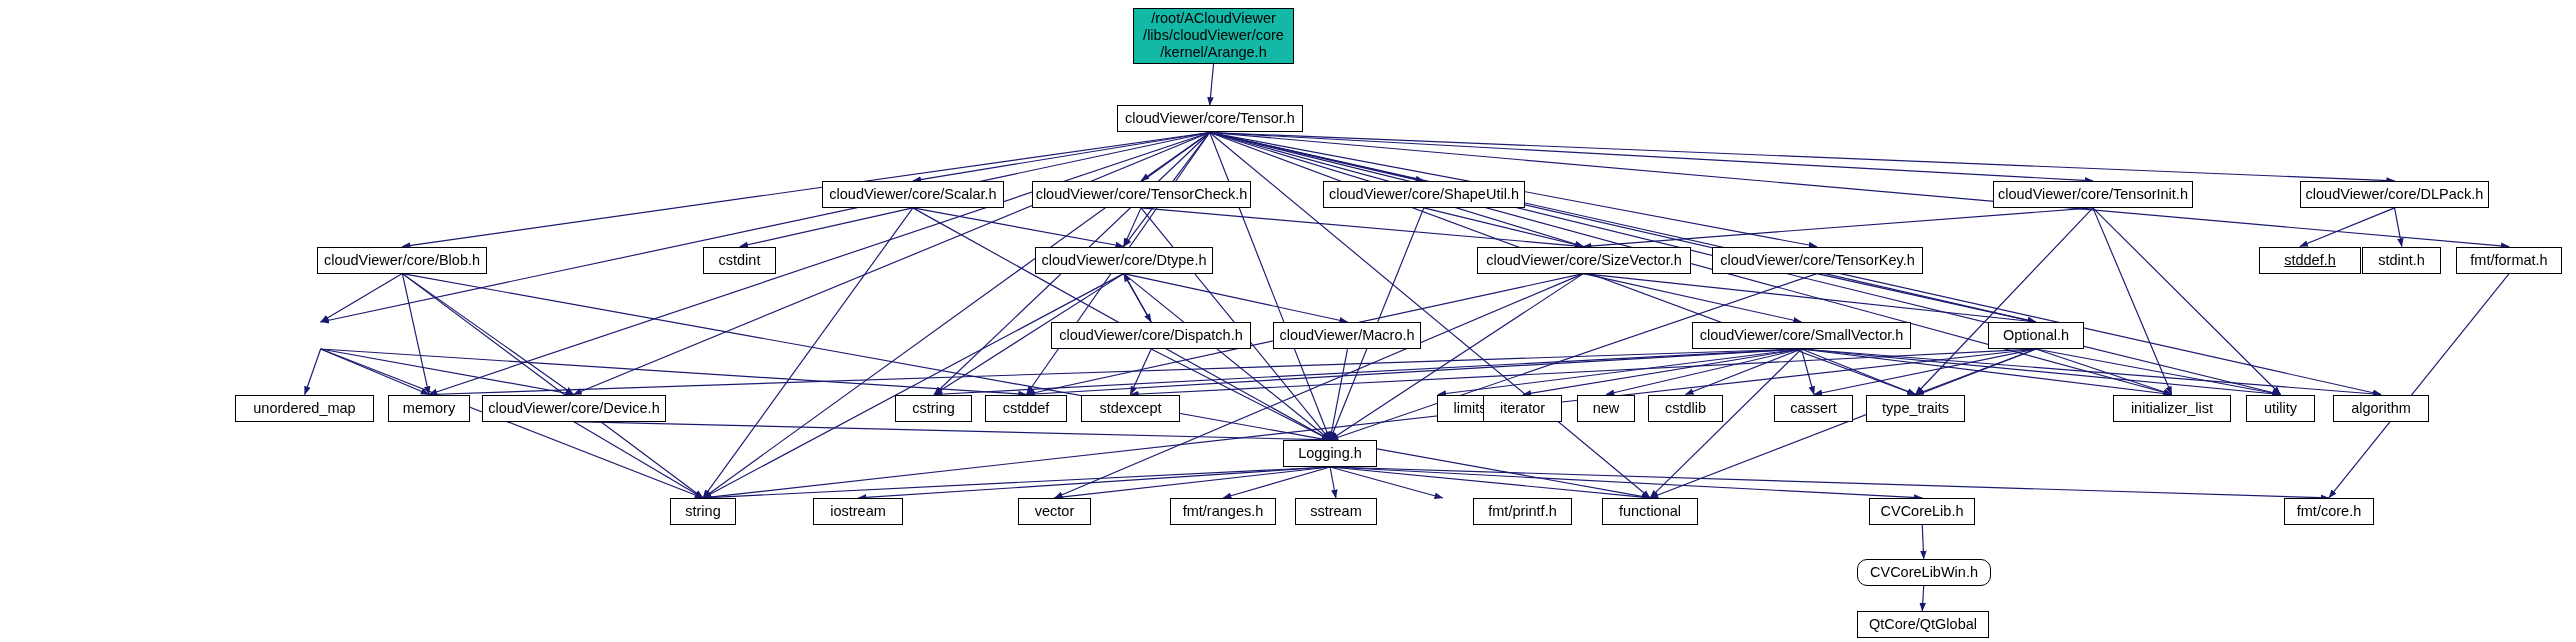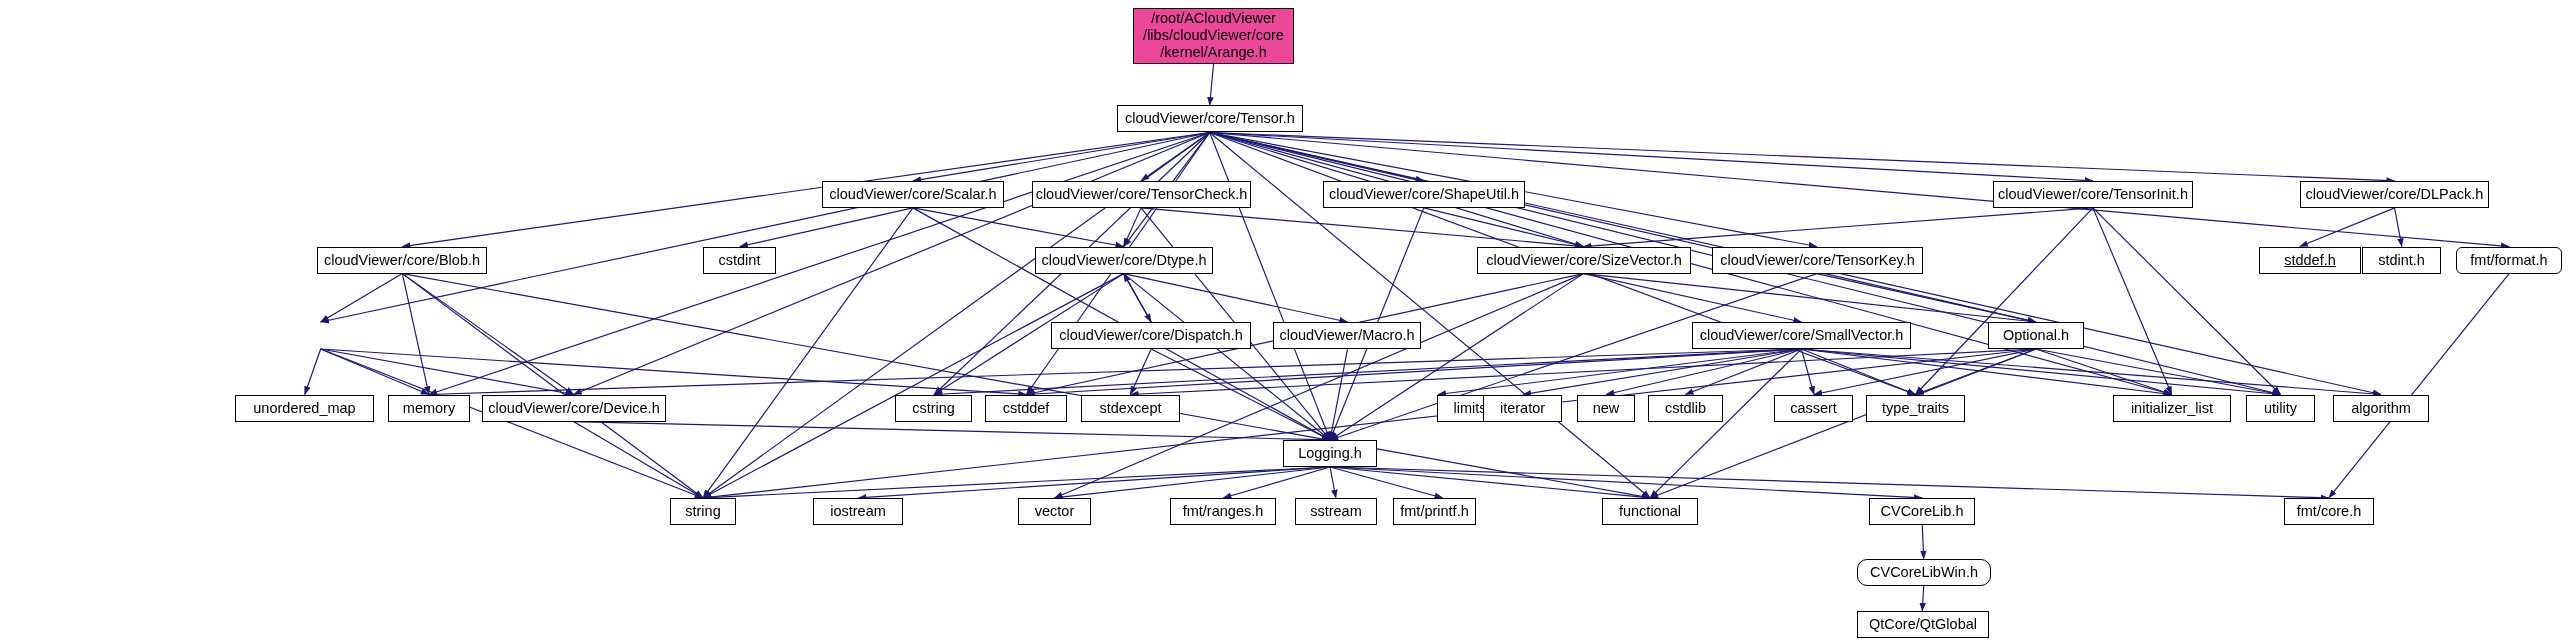--- a/index.html
+++ b/index.html
@@ -12,21 +12,21 @@
   #graph{position:absolute;left:0;top:0;width:2576px;height:642px;}
   #graph svg{position:absolute;left:0;top:0;z-index:0;}
   .edge{fill:none;stroke:#191970;stroke-width:1.2px;}
   .node{
     position:absolute;z-index:1;box-sizing:border-box;
     background:#ffffff;border:1px solid #000000;
     display:flex;flex-direction:column;align-items:center;justify-content:center;
     font-size:14.5px;line-height:17.4px;color:#000000;
     white-space:nowrap;text-align:center;cursor:pointer;
   }
-  .node.root{background:#ec4899;cursor:default;}
+  .node.root{background:#14b8a6;cursor:default;}
 </style>
 </head>
 <body>
 
 <div id="graph">
     <svg width="2576" height="642" viewBox="0 0 2664 664">
       <defs>
         <marker id="arrow" markerWidth="10" markerHeight="10" refX="8.5" refY="5" orient="auto" markerUnits="userSpaceOnUse">
           <polygon points="0,1.6 9,5 0,8.4" fill="#191970"></polygon>
         </marker>
@@ -168,21 +168,21 @@
     </div>
     <div class="node" style="left: 1712px; top: 247px; width: 211px; height: 27px;">
       <div class="lbl">cloudViewer/core/TensorKey.h</div>
     </div>
     <div class="node" style="left: 2259px; top: 247px; width: 102px; height: 27px; text-decoration: underline;">
       <div class="lbl">stddef.h</div>
     </div>
     <div class="node" style="left: 2362px; top: 247px; width: 79px; height: 27px;">
       <div class="lbl">stdint.h</div>
     </div>
-    <div class="node" style="left: 2456px; top: 247px; width: 106px; height: 27px; border-radius: 6px;">
+    <div class="node" style="left: 2456px; top: 247px; width: 106px; height: 27px;">
       <div class="lbl">fmt/format.h</div>
     </div>
     <div class="node" style="left: 1051px; top: 322px; width: 200px; height: 27px;">
       <div class="lbl">cloudViewer/core/Dispatch.h</div>
     </div>
     <div class="node" style="left: 1273px; top: 322px; width: 148px; height: 27px;">
       <div class="lbl">cloudViewer/Macro.h</div>
     </div>
     <div class="node" style="left: 1692px; top: 322px; width: 219px; height: 27px;">
       <div class="lbl">cloudViewer/core/SmallVector.h</div>
@@ -246,21 +246,21 @@
     </div>
     <div class="node" style="left: 1018px; top: 498px; width: 73px; height: 27px;">
       <div class="lbl">vector</div>
     </div>
     <div class="node" style="left: 1170px; top: 498px; width: 106px; height: 27px;">
       <div class="lbl">fmt/ranges.h</div>
     </div>
     <div class="node" style="left: 1295px; top: 498px; width: 82px; height: 27px;">
       <div class="lbl">sstream</div>
     </div>
-    <div class="node" style="left: 1393px; top: 498px; width: 83px; height: 27px;">
+    <div class="node" style="left: 1473px; top: 498px; width: 99px; height: 27px;">
       <div class="lbl">fmt/printf.h</div>
     </div>
     <div class="node" style="left: 1602px; top: 498px; width: 96px; height: 27px;">
       <div class="lbl">functional</div>
     </div>
     <div class="node" style="left: 1869px; top: 498px; width: 106px; height: 27px;">
       <div class="lbl">CVCoreLib.h</div>
     </div>
     <div class="node" style="left: 2284px; top: 498px; width: 90px; height: 27px;">
       <div class="lbl">fmt/core.h</div>

